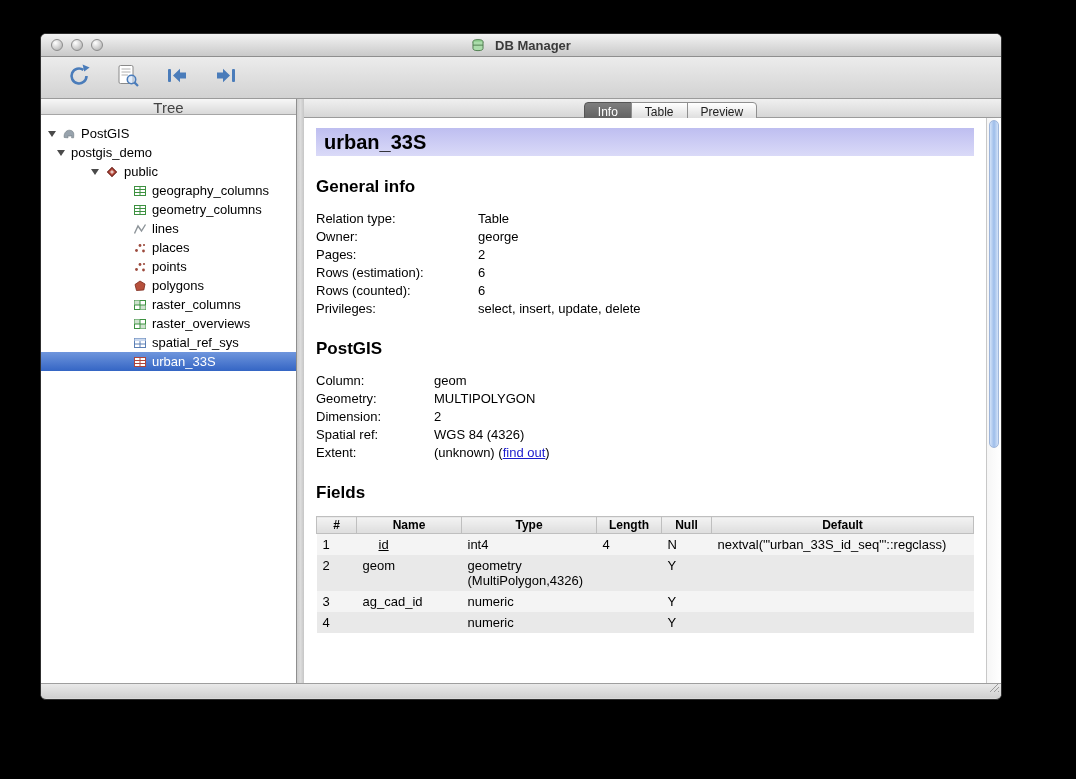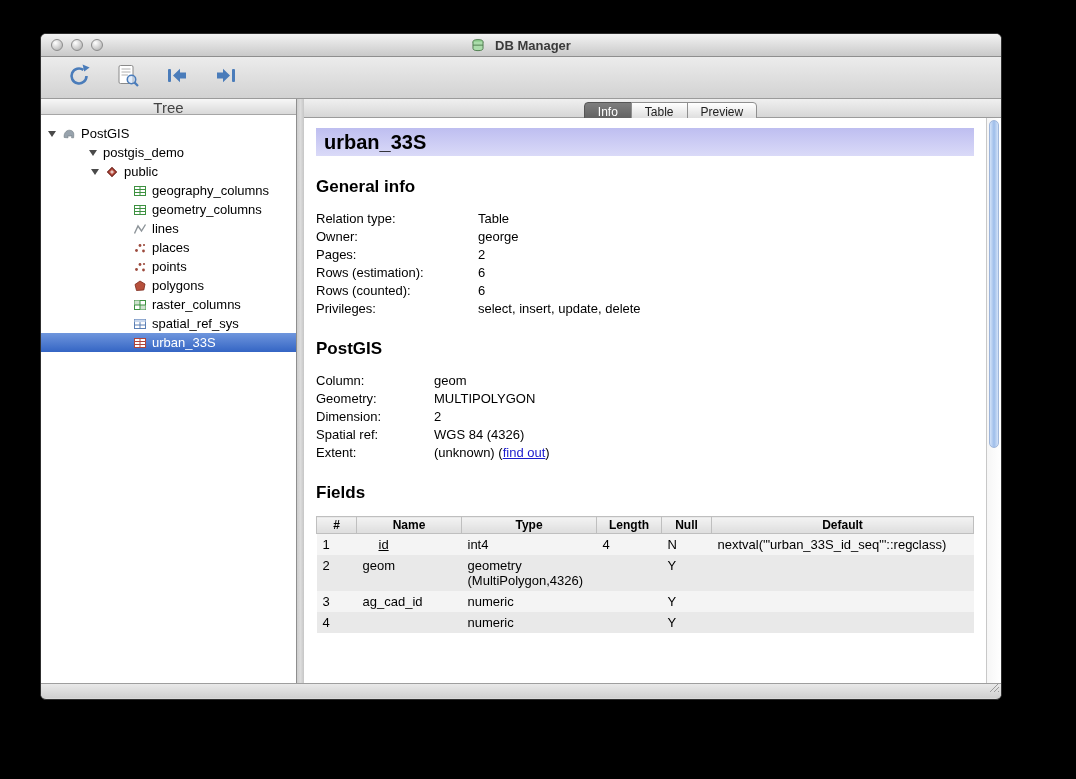--- a/index.html
+++ b/index.html
@@ -32,21 +32,21 @@
   }
   .tool-btn { width:28px; height:28px; display:flex; align-items:center; justify-content:center; }
   
   .main { height:584px; display:flex; background:#d4d4d4; }
   .left { width:256px; border-right:1px solid #8e8e8e; display:flex; flex-direction:column; background:#fff; }
   .tree-header { height:16px; border-bottom:1px solid #a6a6a6;
     background:linear-gradient(#f7f7f7,#d9d9d9); font-size:15px; color:#444;
     text-align:center; line-height:17px; }
   .tree-list { flex:1; background:#fff; padding-top:9px; font-size:13px; color:#000; overflow:hidden; }
   .tree-item { height:19px; display:flex; align-items:center; white-space:nowrap; cursor:default; }
-  .lvl0 { padding-left:7px; } .lvl1 { padding-left:48px; } .lvl2 { padding-left:50px; } .lvl3 { padding-left:92px; }
+  .lvl0 { padding-left:7px; } .lvl1 { padding-left:16px; } .lvl2 { padding-left:50px; } .lvl3 { padding-left:92px; }
   .tri { width:0; height:0; border-left:4.5px solid transparent; border-right:4.5px solid transparent;
     border-top:6px solid #4a4a4a; margin-right:6px; flex:none; }
   .ticon { width:14px; height:14px; margin-right:5px; flex:none; display:inline-flex; }
   .tlabel { padding-right:6px; }
   .tree-item.selected { background:linear-gradient(#6f96dd,#3465c4); color:#fff; }
   .splitter { width:7px; background:linear-gradient(90deg,#cdcdcd,#dcdcdc,#c6c6c6); }
   
   .right { flex:1; display:flex; flex-direction:column; min-width:0; }
   .tab-band { height:19px; background:linear-gradient(#f0f0f0,#d6d6d6); border-bottom:1px solid #9b9b9b;
     display:flex; justify-content:center; align-items:center; position:relative; }
@@ -251,20 +251,32 @@
                 <rect x="1.5" y="2.5" width="11" height="9" fill="#fff" stroke="#3d9140"></rect>
                 <rect x="1.5" y="2.5" width="5.5" height="4.5" fill="#cfe3cf"></rect>
                 <rect x="7" y="7" width="5.5" height="4.5" fill="#cfe3cf"></rect>
                 <line x1="1.5" y1="7" x2="12.5" y2="7" stroke="#3d9140"></line>
                 <line x1="7" y1="2.5" x2="7" y2="11.5" stroke="#3d9140"></line>
               </svg>
             </span>
           <span class="tlabel">raster_columns</span>
         </div>
 
+        <div class="tree-item lvl3">
+          <span class="ticon">
+              <svg width="14" height="14" viewBox="0 0 14 14">
+                <rect x="1.5" y="2.5" width="11" height="9" fill="#fff" stroke="#3d9140"></rect>
+                <rect x="1.5" y="2.5" width="5.5" height="4.5" fill="#cfe3cf"></rect>
+                <rect x="7" y="7" width="5.5" height="4.5" fill="#cfe3cf"></rect>
+                <line x1="1.5" y1="7" x2="12.5" y2="7" stroke="#3d9140"></line>
+                <line x1="7" y1="2.5" x2="7" y2="11.5" stroke="#3d9140"></line>
+              </svg>
+            </span>
+          <span class="tlabel">raster_overviews</span>
+        </div>
 
         <div class="tree-item lvl3">
           <span class="ticon">
               <svg width="14" height="14" viewBox="0 0 14 14">
                 <rect x="1.5" y="2.5" width="11" height="9" fill="#fff" stroke="#5b7fb5"></rect>
                 <rect x="1.5" y="2.5" width="11" height="2.6" fill="#c9d8ee"></rect>
                 <line x1="1.5" y1="8" x2="12.5" y2="8" stroke="#5b7fb5"></line>
                 <line x1="7" y1="5.1" x2="7" y2="11.5" stroke="#5b7fb5"></line>
               </svg>
             </span>

